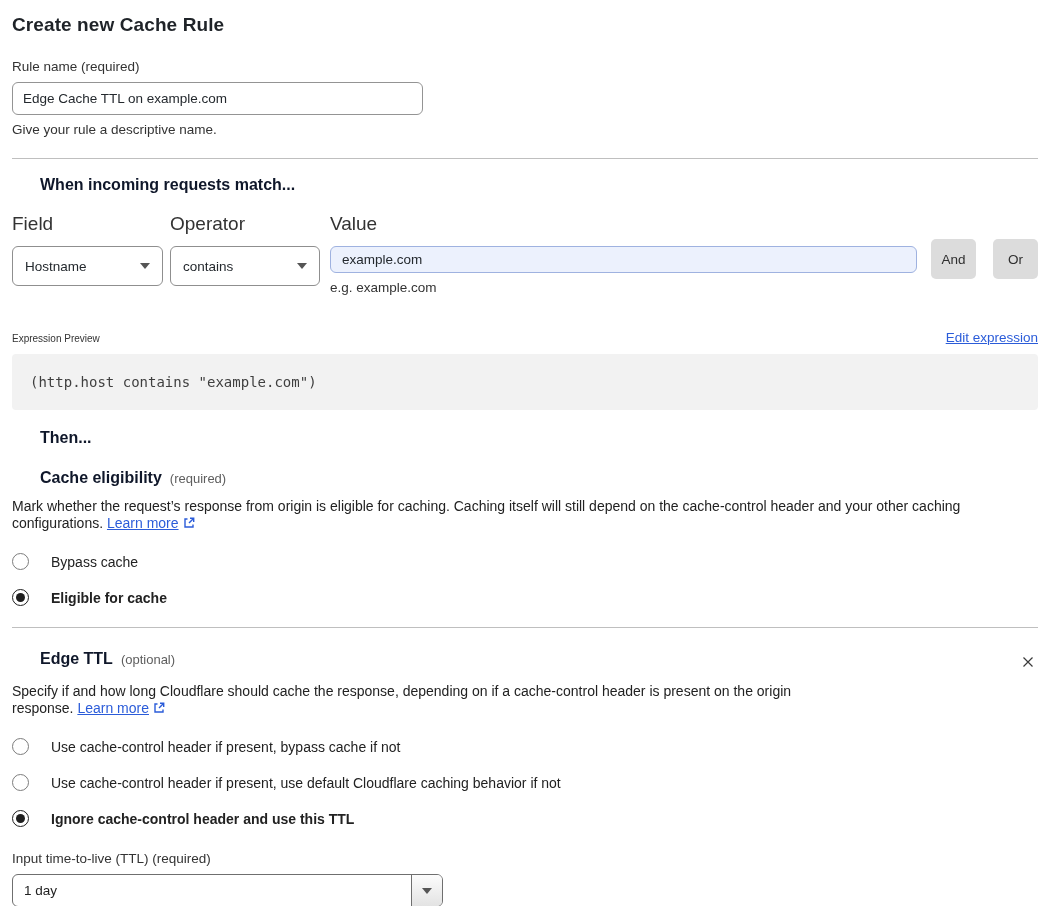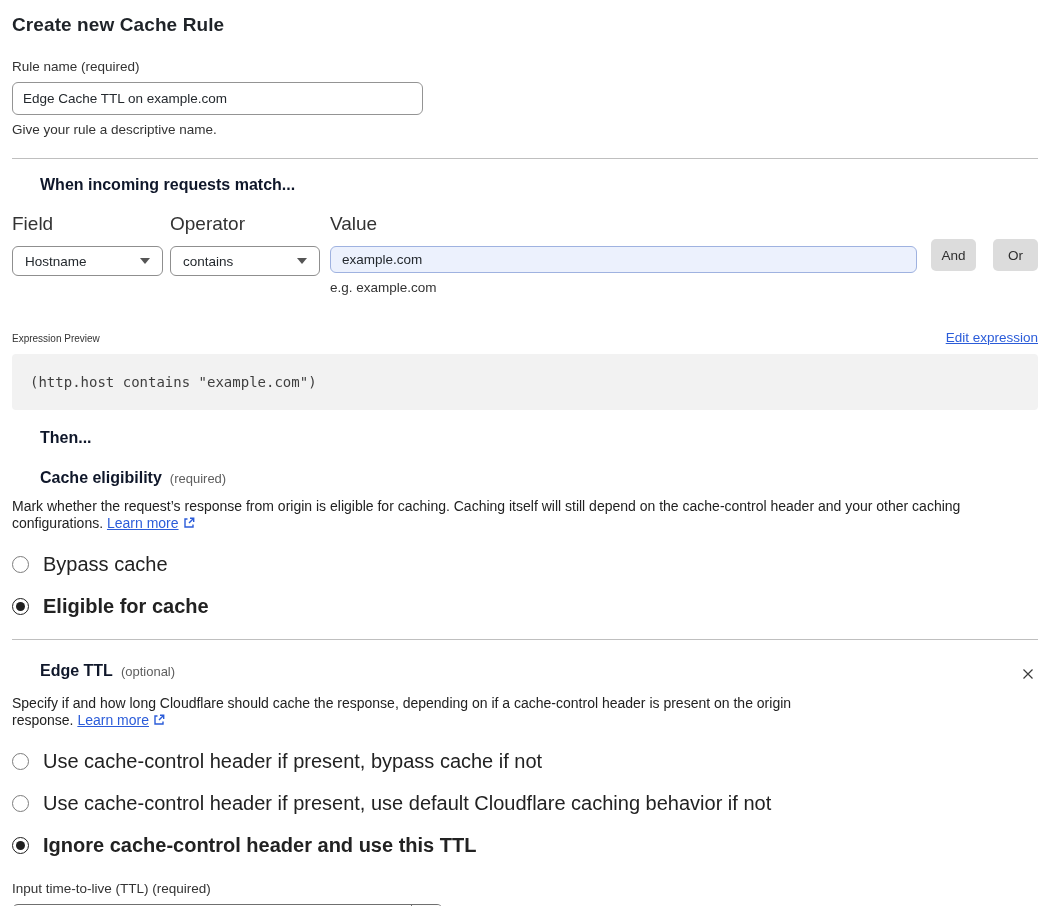--- a/index.html
+++ b/index.html
@@ -28,38 +28,38 @@
   .section-heading { font-size:16px; font-weight:700; color:#0f172a;margin-left:28px; }
   .match-heading { margin-top:17px; }
 
   .builder-row { display:flex; margin-top:19px; align-items:flex-start; }
   .col-label { font-size:19px; color:#333; margin-bottom:11px; }
   .col-field { width:151px; }
   .col-operator { width:150px; margin-left:7px; }
   .col-value { flex:1; margin-left:10px; }
 
   .select-control {
-    height:30px; border:1px solid #8f8f8f; border-radius:6px;
+    height:40px; border:1px solid #8f8f8f; border-radius:6px;
     display:flex; align-items:center; justify-content:space-between;
     padding:0 12px; font-size:13.5px; color:#24292e; background:#fff;
     cursor:pointer; user-select:none;
   }
   .caret-down {
     width:0; height:0;
     border-left:5px solid transparent; border-right:5px solid transparent;
     border-top:6px solid #555;
   }
 
   .value-input {
     width:100%; height:27px; border:1px solid #9fb2e0; border-radius:6px;
     background:#ecf1fd; padding:0 11px; font-size:13.5px; color:#24292e;
     font-family:"Liberation Sans","DejaVu Sans",sans-serif; outline:none; display:block;
   }
   .connector-btn {
-    width:45px; height:32px; border:none; border-radius:5px;
+    width:45px; height:40px; border:none; border-radius:5px;
     background:#dcdcdc; color:#2f2f2f; font-size:13.5px;
     font-family:"Liberation Sans","DejaVu Sans",sans-serif; cursor:pointer;
     margin-top:26px;
   }
   .btn-and { margin-left:14px; }
   .btn-or  { margin-left:17px; }
 
   .expr-row { display:flex; justify-content:space-between; align-items:baseline; margin-top:35px; }
   .expr-label { font-size:10px; color:#333; }
   a.link { color:#2b5cd9; text-decoration:underline; font-size:13.5px; cursor:pointer; }
@@ -83,21 +83,21 @@
   .radio {
     width:17px; height:17px; border:1.5px solid #7d7d7d; border-radius:50%;
     background:#fff; position:relative; flex:0 0 auto;
   }
   .radio.checked { border-color:#1f1f1f; }
   .radio.checked::after {
     content:""; position:absolute; left:50%; top:50%;
     width:9px; height:9px; margin:-4.5px 0 0 -4.5px;
     background:#1f1f1f; border-radius:50%;
   }
-  .radio-label { margin-left:14px; font-size:20px; color:#222; }
+  .radio-label { margin-left:22px; font-size:14px; color:#222; }
   .radio-label.bold { font-weight:700; }
 
   .edge-header { display:flex; justify-content:space-between; align-items:flex-start; margin-top:22px; }
   .edge-title-wrap { display:flex; align-items:baseline; }
   .close-btn { background:none; border:none; cursor:pointer; padding:2px; margin-top:2px; line-height:0; }
 
   .ttl-label { margin-top:24px; }
   .ttl-select {
     margin-top:8px; width:431px; height:33px;
     border:1px solid #6f6f6f; border-radius:6px; background:#fff;

